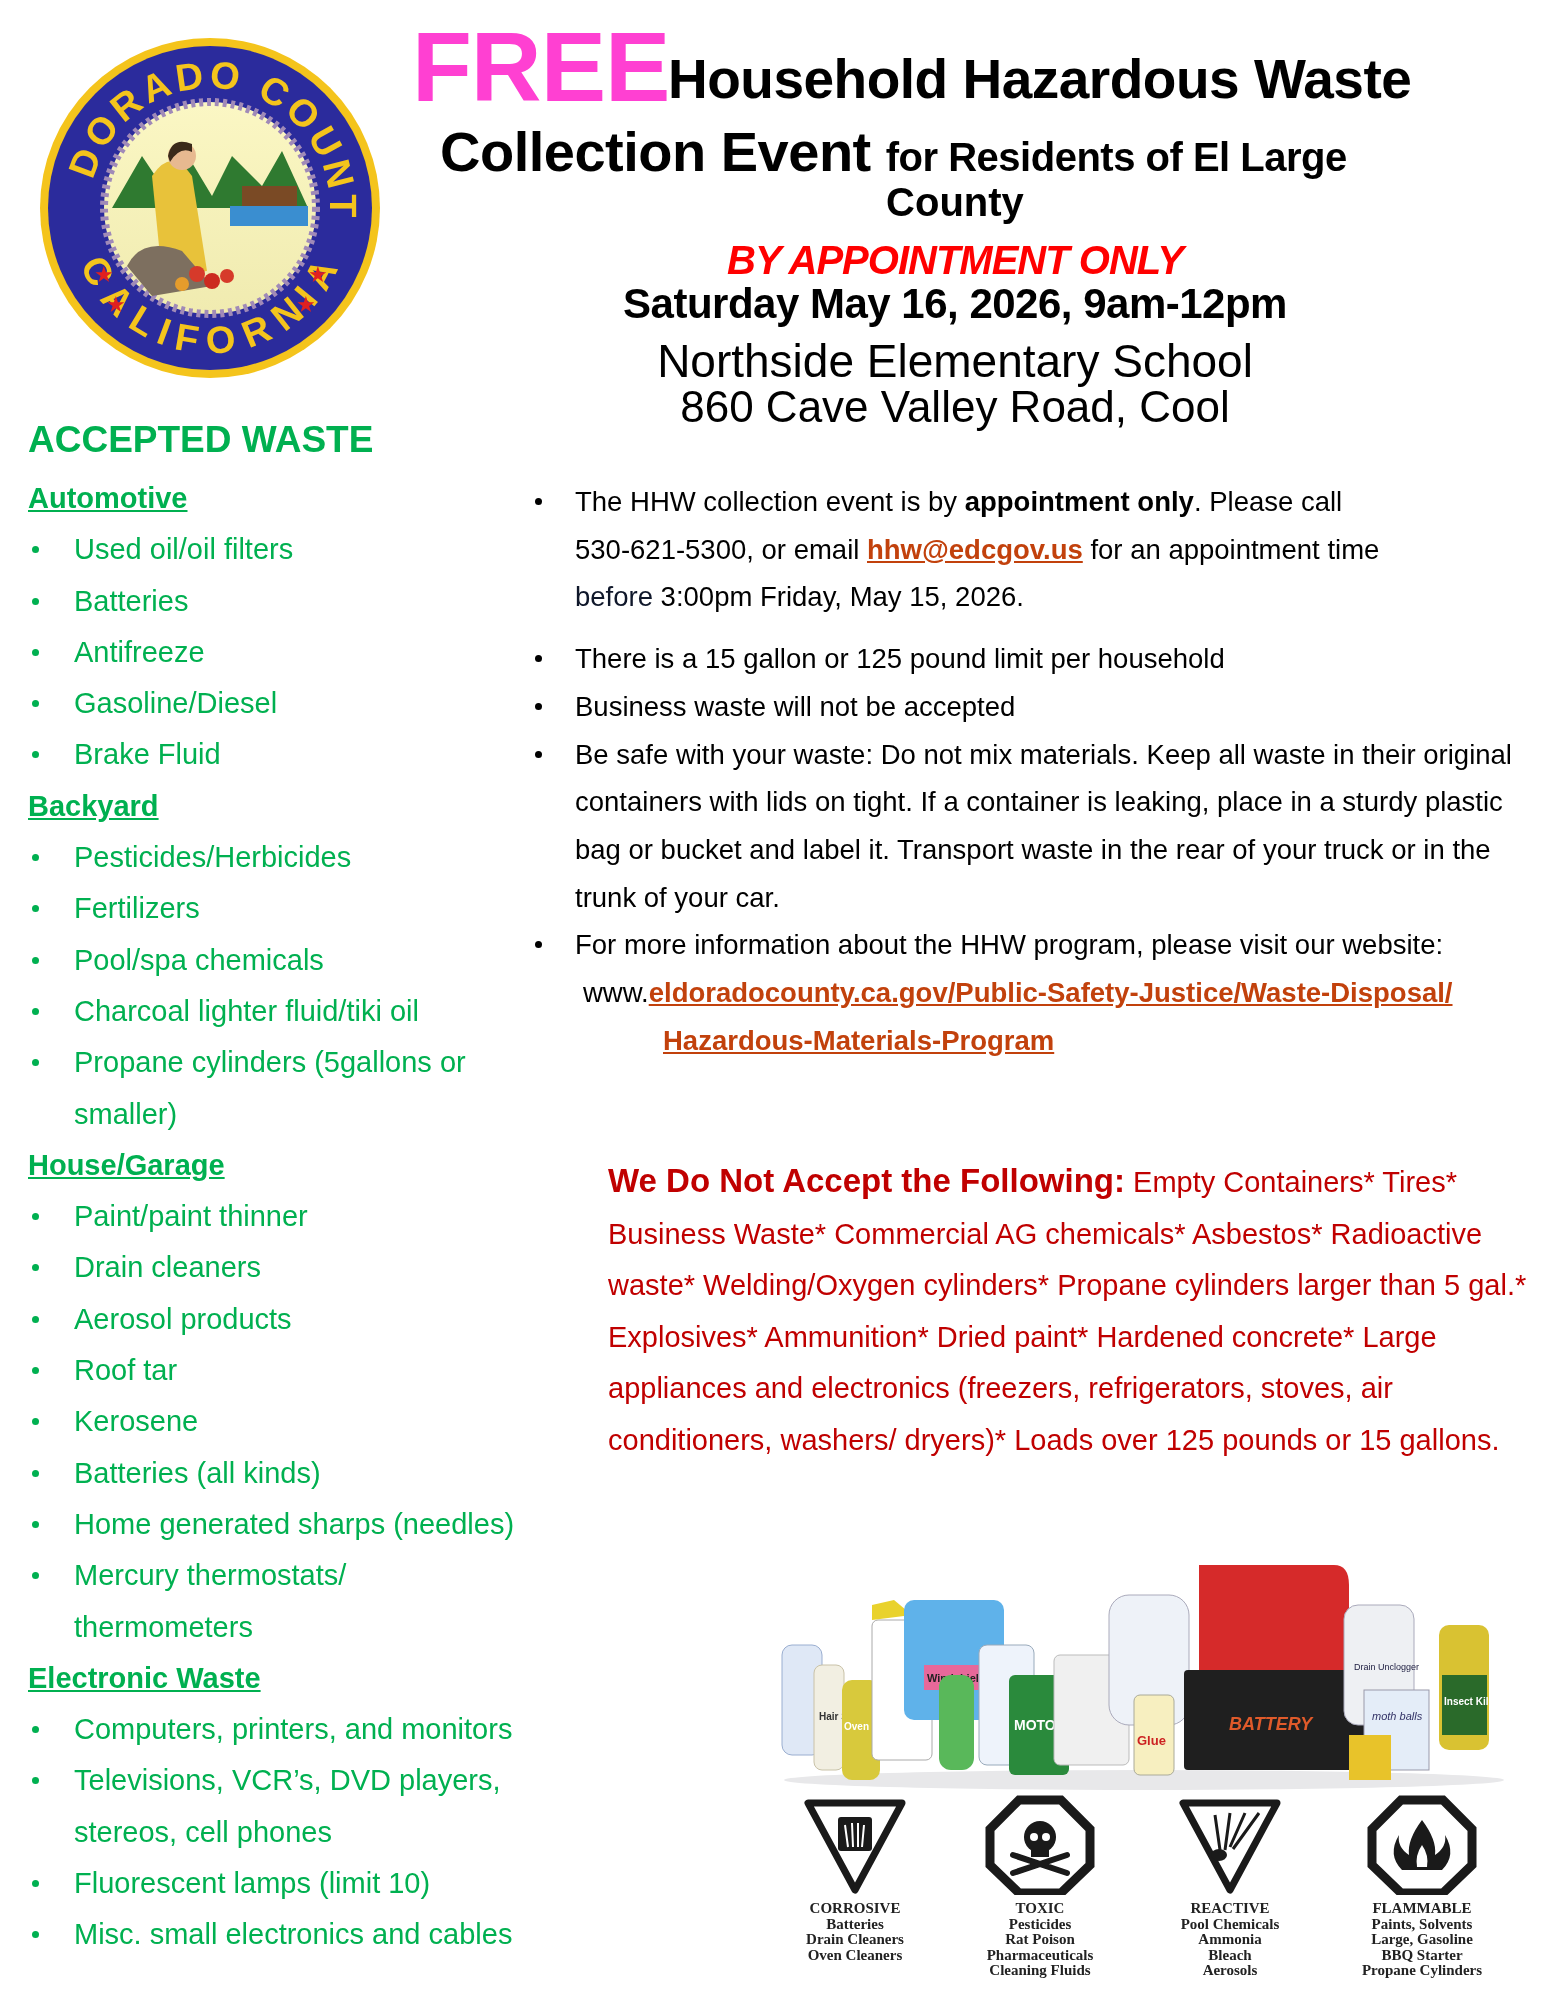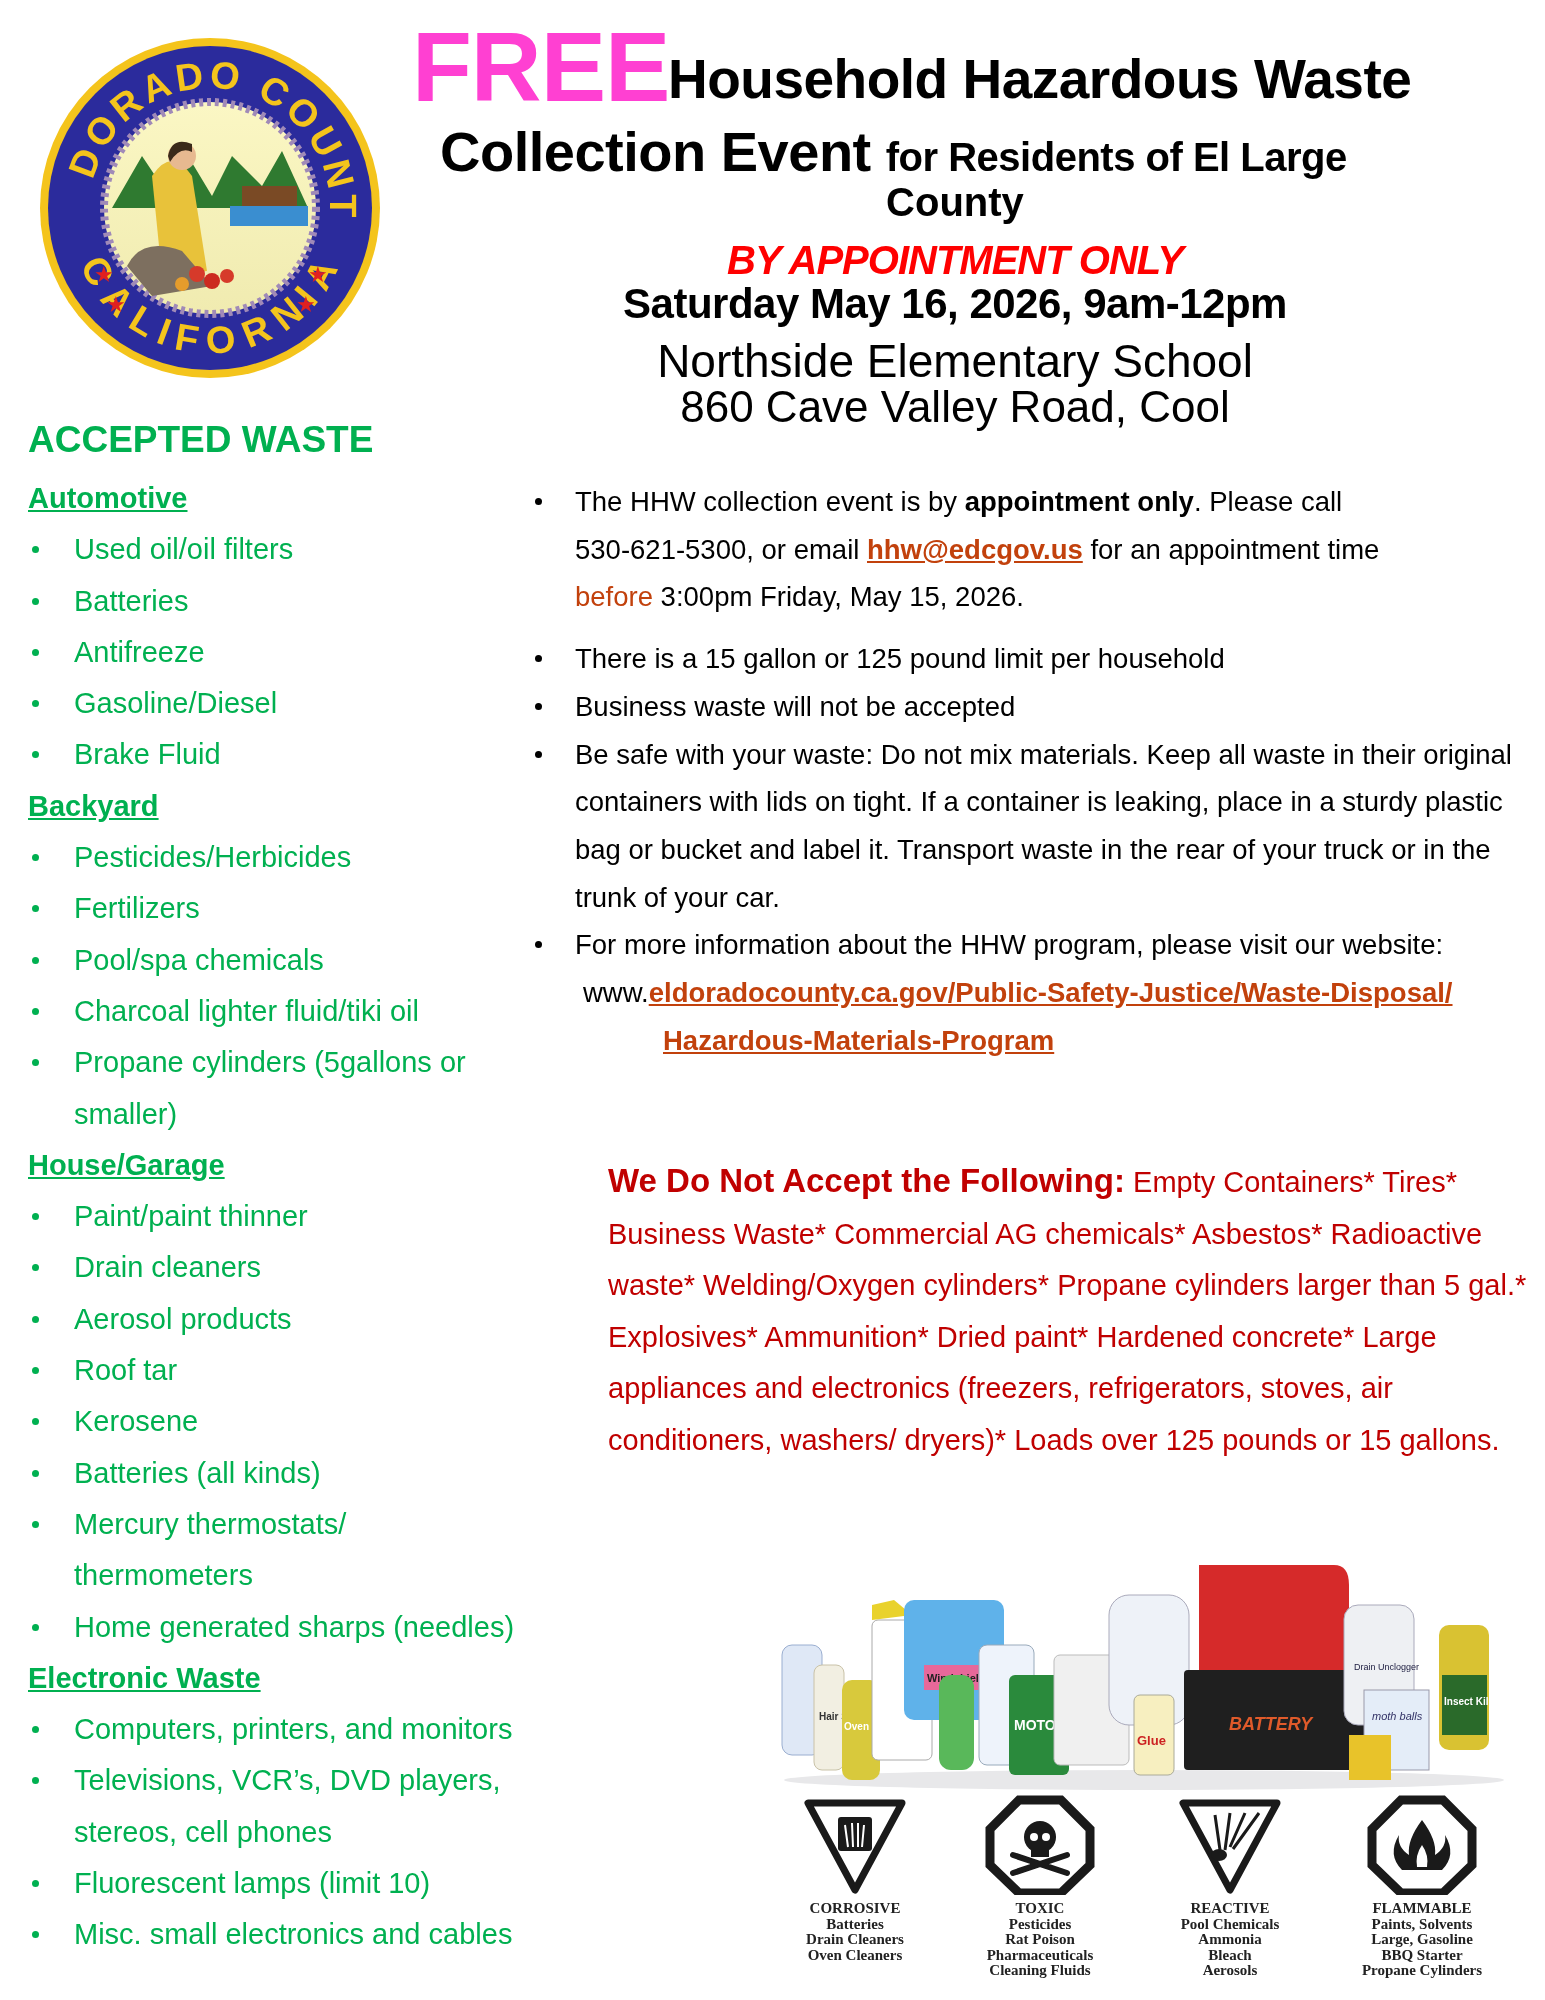--- a/index.html
+++ b/index.html
@@ -21,21 +21,21 @@
   
   #left { left:28px; top:418px; width:540px; color:#00b050; }
   #accepted-title { font-size:37px; font-weight:bold; line-height:44px; margin-bottom:11px; }
   .cat { font-size:29px; font-weight:bold; text-decoration:underline; line-height:51.3px; height:51.3px; }
   .item { font-size:29px; line-height:51.3px; position:relative; padding-left:46px; }
   .item .dot { position:absolute; left:4px; top:22px; width:7px; height:7px; border-radius:50%; background:#00b050; }
   
   #info { left:535px; top:478px; width:1000px; font-size:27.5px; line-height:47.7px; }
   .ibul { position:relative; padding-left:40px; }
   .ibul .dot { position:absolute; left:0; top:20px; width:7px; height:7px; border-radius:50%; background:#000; }
-  .red { color:#c2410c; }
+  .red { color:#0f172a; }
   a.link { color:#c2410c; font-weight:bold; text-decoration:underline; }
   .gap { height:14px; }
   #url { padding-left:48px; }
   #url2 { padding-left:128px; }
   
   #notacc { left:608px; top:1155px; width:920px; font-size:29px; line-height:51.6px; color:#c00000; }
   #notacc .bold { font-weight:bold; font-size:33px; }
   
   #products { left:764px; top:1545px; width:760px; height:250px; }
   
@@ -108,22 +108,22 @@
   <div class="item"><span class="dot"></span><span>Charcoal lighter fluid/tiki oil</span></div>
   <div class="item" style="width:430px"><span class="dot"></span><span>Propane cylinders (5gallons or smaller)</span></div>
 
   <div class="cat">House/Garage</div>
   <div class="item"><span class="dot"></span><span>Paint/paint thinner</span></div>
   <div class="item"><span class="dot"></span><span>Drain cleaners</span></div>
   <div class="item"><span class="dot"></span><span>Aerosol products</span></div>
   <div class="item"><span class="dot"></span><span>Roof tar</span></div>
   <div class="item"><span class="dot"></span><span>Kerosene</span></div>
   <div class="item"><span class="dot"></span><span>Batteries (all kinds)</span></div>
+  <div class="item" style="white-space:nowrap"><span class="dot"></span><span>Home generated sharps (needles)</span></div>
   <div class="item" style="width:330px"><span class="dot"></span><span>Mercury thermostats/ thermometers</span></div>
-  <div class="item" style="white-space:nowrap"><span class="dot"></span><span>Home generated sharps (needles)</span></div>
 
   <div class="cat">Electronic Waste</div>
   <div class="item" style="white-space:nowrap"><span class="dot"></span><span>Computers, printers, and monitors</span></div>
   <div class="item" style="width:470px"><span class="dot"></span><span>Televisions, VCR’s, DVD players, stereos, cell phones</span></div>
   <div class="item"><span class="dot"></span><span>Fluorescent lamps (limit 10)</span></div>
   <div class="item" style="white-space:nowrap"><span class="dot"></span><span>Misc. small electronics and cables</span></div>
 </div>
 
 <div id="info" class="abs">
   <div class="ibul">

